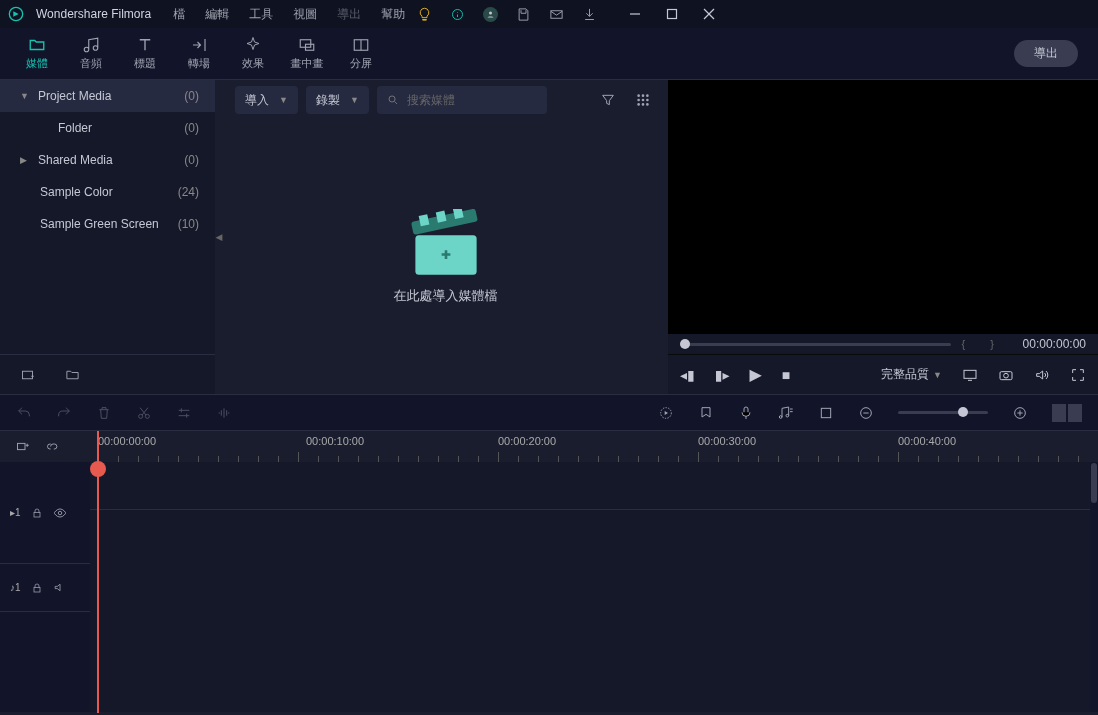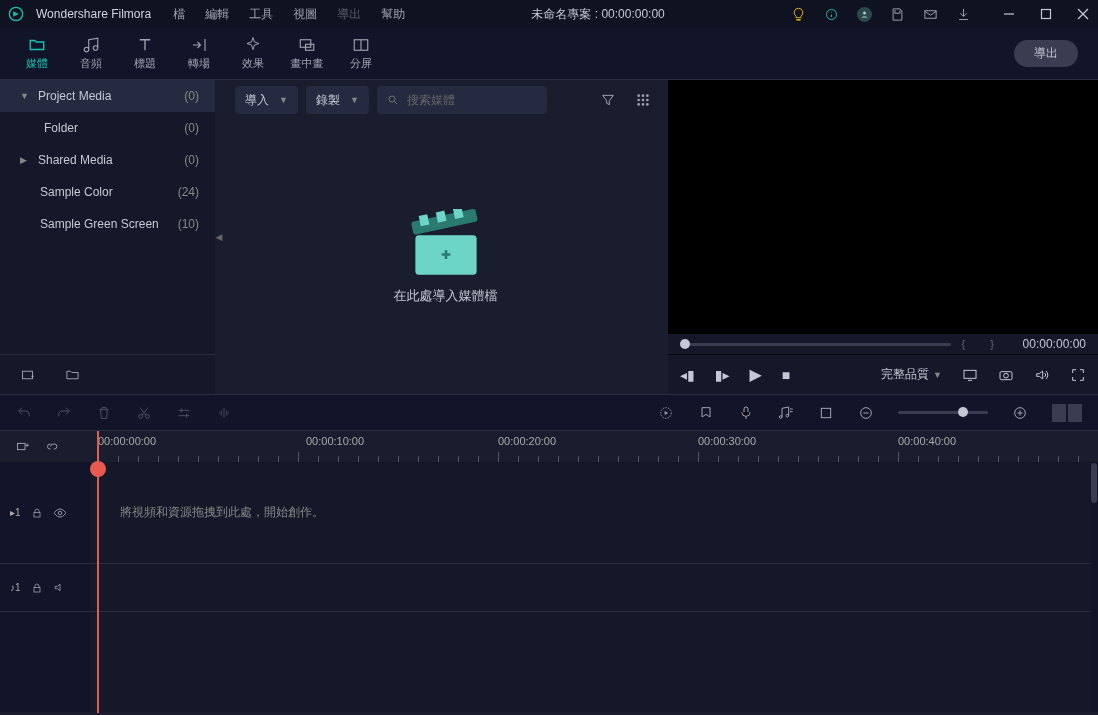--- a/index.html
+++ b/index.html
@@ -23,21 +23,21 @@
 .export-btn { margin-left: auto; margin-right: 10px; background: #3a3d52; border-radius: 14px; padding: 5px 20px; color: #c5c8d4; font-size: 12px; cursor: pointer; }
 
 .main { display: flex; height: 314px; }
 .sidebar { width: 215px; background: #151829; display: flex; flex-direction: column; }
 .media-list { flex: 1; }
 .media-item { display: flex; align-items: center; height: 32px; padding: 0 16px 0 20px; cursor: pointer; font-size: 12px; color: #c5c8d4; }
 .media-item.active { background: #262a40; }
 .media-item .chev { width: 10px; margin-right: 8px; font-size: 9px; color: #888; }
 .media-item .name { flex: 1; }
 .media-item .count { color: #888; }
-.media-item.indent { padding-left: 44px; }
+.media-item.indent { padding-left: 58px; }
 .media-item.sub { padding-left: 40px; }
 .sidebar-footer { height: 40px; display: flex; align-items: center; gap: 30px; padding: 0 20px; border-top: 1px solid #2a2d40; }
 .side-collapse { width: 8px; background: #1a1d2e; display: flex; align-items: center; justify-content: center; cursor: pointer; font-size: 9px; color: #666; }
 
 .content { flex: 1; background: #1a1d2e; display: flex; flex-direction: column; }
 .content-toolbar { height: 40px; display: flex; align-items: center; gap: 8px; padding: 0 12px; }
 .dropdown { background: #262a40; border-radius: 4px; height: 28px; display: flex; align-items: center; padding: 0 10px; gap: 10px; cursor: pointer; font-size: 12px; color: #c5c8d4; }
 .dropdown .arrow { font-size: 9px; color: #888; }
 .search-box { background: #262a40; border-radius: 4px; height: 28px; display: flex; align-items: center; padding: 0 10px; gap: 8px; flex: 0 0 170px; }
 .search-input { background: transparent; border: none; outline: none; color: #c5c8d4; font-size: 12px; width: 100%; }
@@ -102,24 +102,20 @@
       </svg>
   </span>
   <span class="titlebar-app">Wondershare Filmora</span>
   <div class="menu">
     <span class="menu-item">檔</span>
     <span class="menu-item">編輯</span>
     <span class="menu-item">工具</span>
     <span class="menu-item">視圖</span>
     <span class="menu-item dim">導出</span>
     <span class="menu-item">幫助</span>
-  </div>
-  <div class="titlebar-center">
-    <span>未命名專案 :</span>
-    <span>00:00:00:00</span>
   </div>
   <div class="titlebar-right">
     <span class="tb-icon">
         <svg viewBox="0 0 24 24" width="15" height="15">
           <path d="M9 21h6v-1H9v1zm3-19a7 7 0 00-4 12.7V17h8v-2.3A7 7 0 0012 2z" fill="none" stroke="#e6b422" stroke-width="1.5"></path>
         </svg>
       </span>
     <span class="tb-icon">
         <svg viewBox="0 0 24 24" width="15" height="15">
           <circle cx="12" cy="12" r="8" fill="none" stroke="#15c3b0" stroke-width="1.5"></circle>
@@ -553,21 +549,18 @@
           </svg>
         </span>
       <span>
           <svg viewBox="0 0 24 24" width="13" height="13">
             <path d="M4 10v4h4l5 4V6l-5 4H4zm12 2a3 3 0 000-0" fill="none" stroke="#a0a3b0" stroke-width="1.5"></path>
           </svg>
         </span>
     </div>
   </div>
   <div class="tracks-body">
-    <div class="track">
-      <span class="track-hint">將視頻和資源拖拽到此處，開始創作。</span>
-    </div>
     <div class="track small"></div>
   </div>
   <div class="vscroll">
     <div class="vscroll-thumb"></div>
   </div>
 </div>
 
 </body></html>

